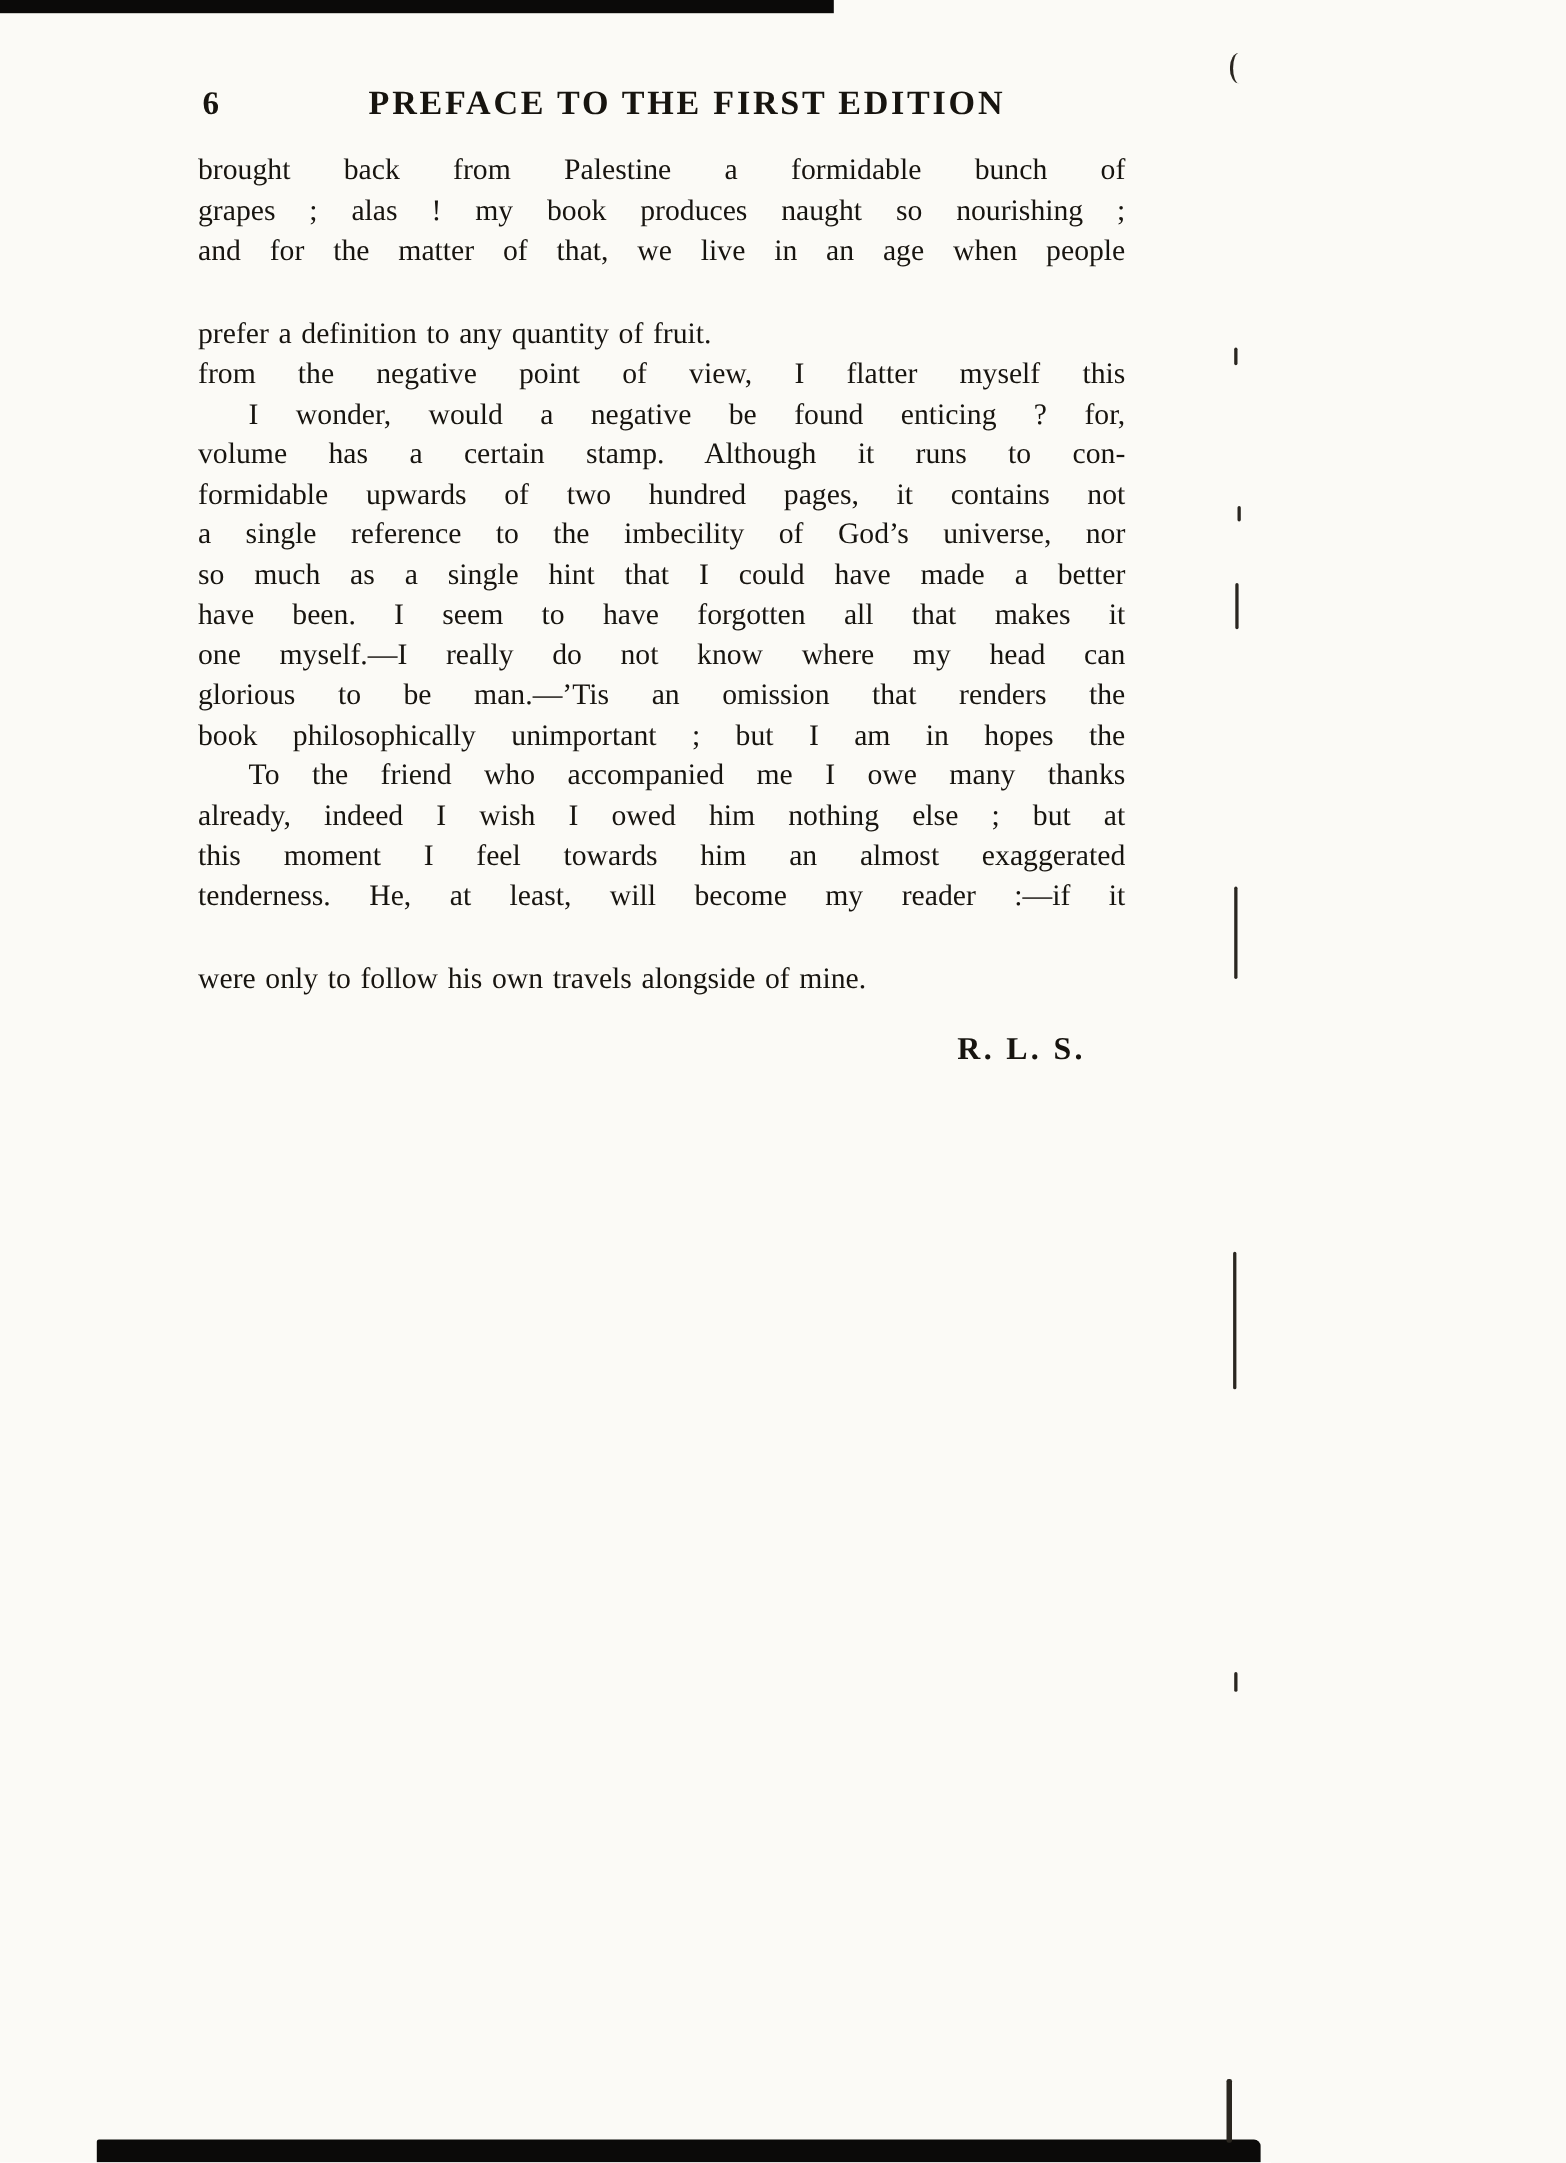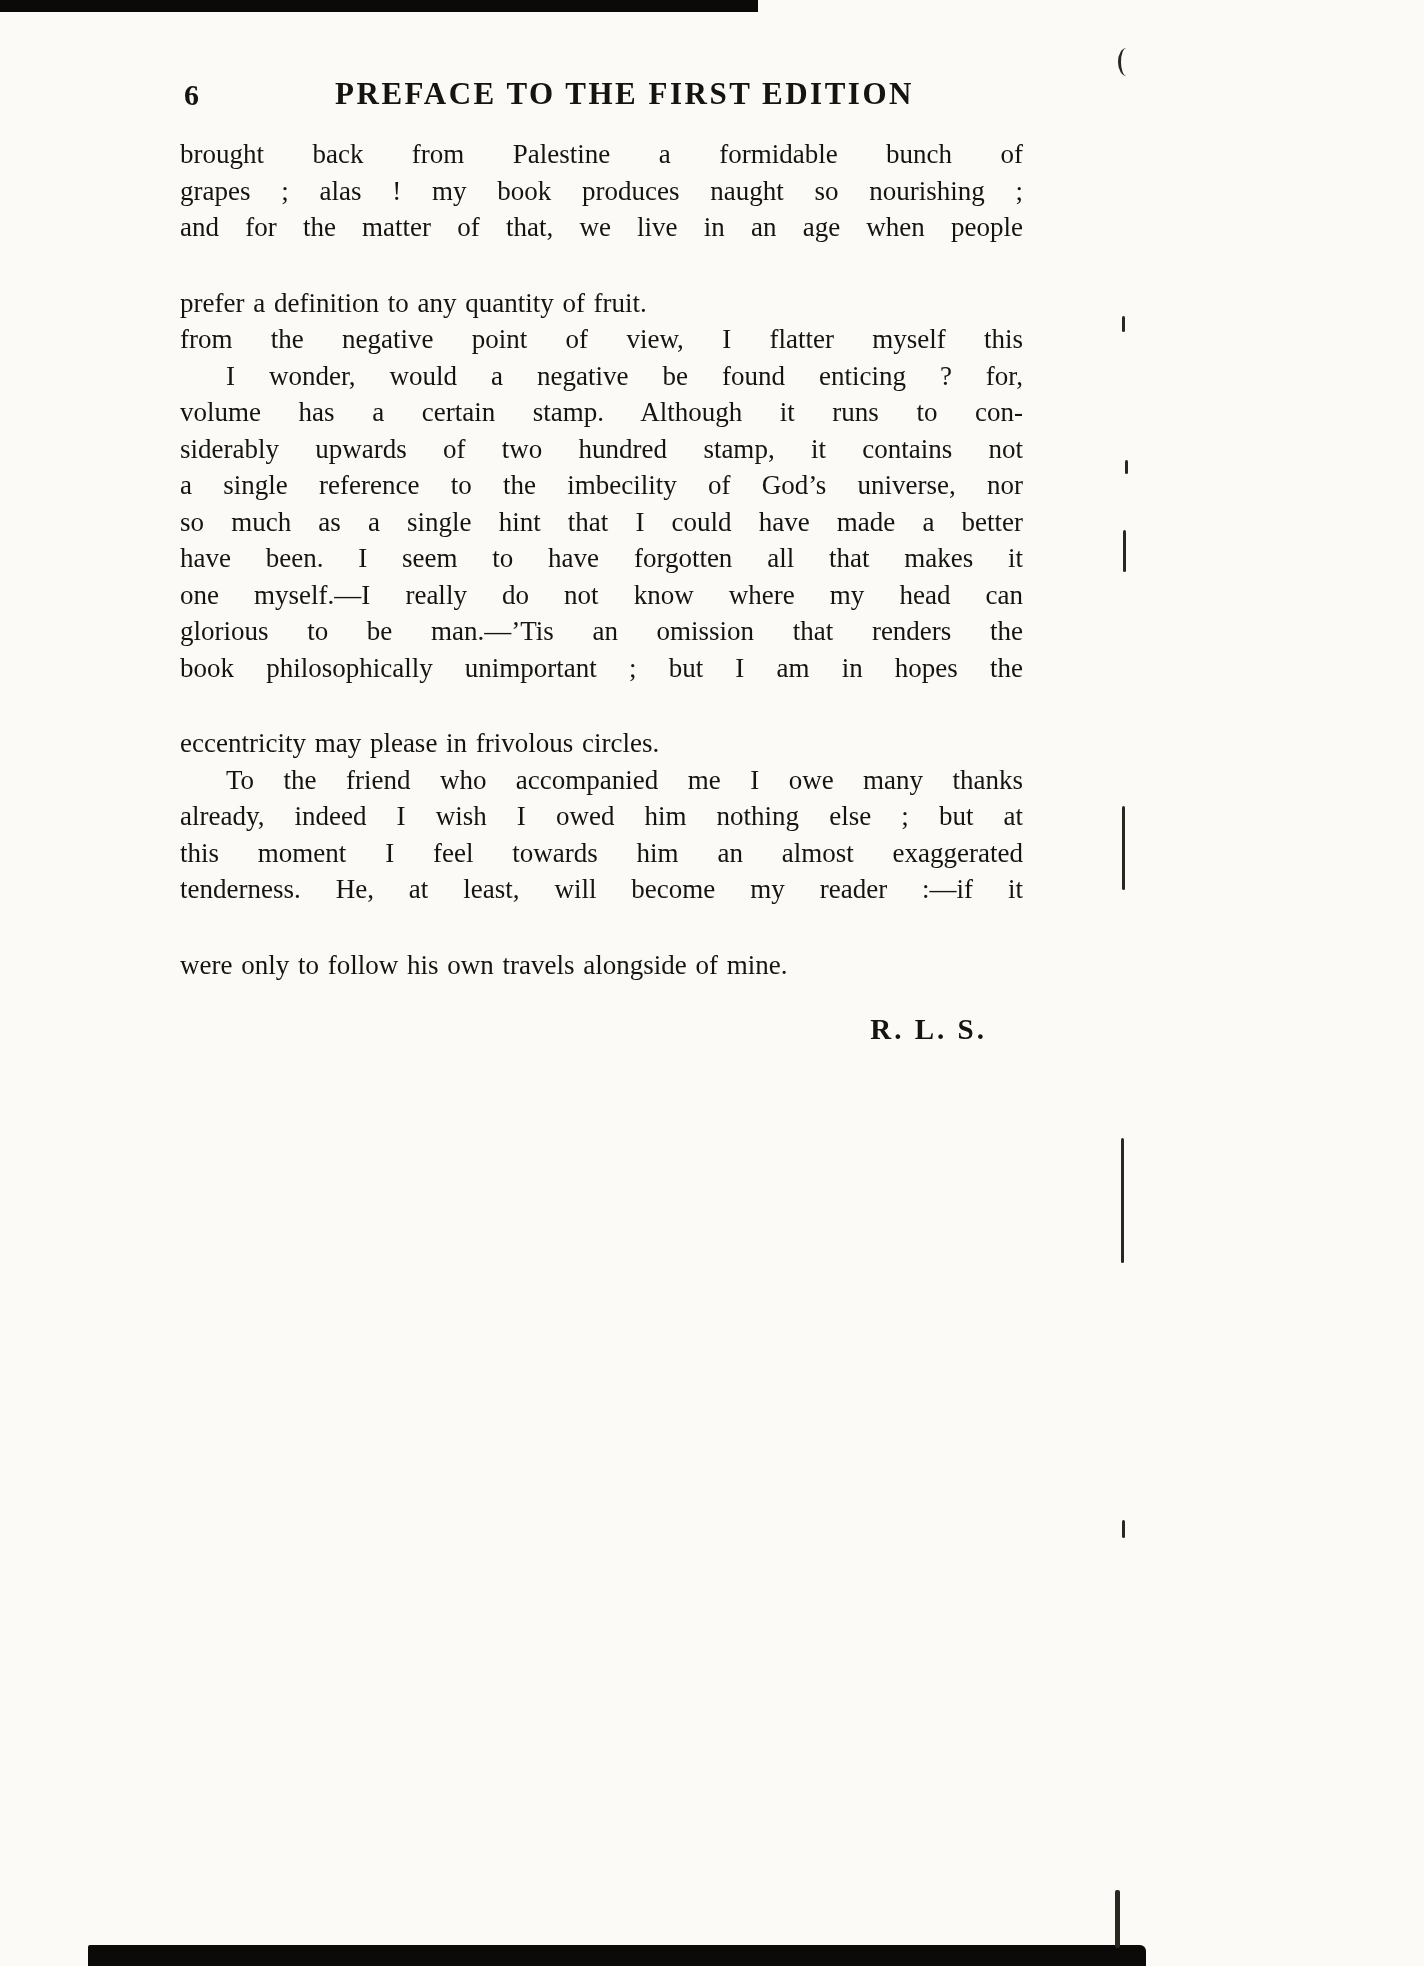--- a/index.html
+++ b/index.html
@@ -110,28 +110,27 @@
     </div>
 
     <div class="body-text" id="body-text">
         <div class="line">brought back from Palestine a formidable bunch of</div>
         <div class="line">grapes ; alas ! my book produces naught so nourishing ;</div>
         <div class="line">and for the matter of that, we live in an age when people</div>
         <div class="line last">prefer a definition to any quantity of fruit.</div>
         <div class="line">from the negative point of view, I flatter myself this</div>
         <div class="line indent">I wonder, would a negative be found enticing ? for,</div>
         <div class="line">volume has a certain stamp.  Although it runs to con-</div>
-        <div class="line">siderably upwards of two hundred stamp, it contains not</div>
+        <div class="line">formidable upwards of two hundred pages, it contains not</div>
         <div class="line">a single reference to the imbecility of God’s universe, nor</div>
         <div class="line">so much as a single hint that I could have made a better</div>
         <div class="line">have been.  I seem to have forgotten all that makes it</div>
         <div class="line">one myself.—I really do not know where my head can</div>
         <div class="line">glorious to be man.—’Tis an omission that renders the</div>
         <div class="line">book philosophically unimportant ;  but I am in hopes the</div>
-        <div class="line last">eccentricity may please in frivolous circles.</div>
         <div class="line indent">To the friend who accompanied me I owe many thanks</div>
         <div class="line">already, indeed I wish I owed him nothing else ;  but at</div>
         <div class="line">this moment I feel towards him an almost exaggerated</div>
         <div class="line">tenderness.   He, at least, will become my reader :—if it</div>
         <div class="line last">were only to follow his own travels alongside of mine.</div>
       </div>
 
     <div class="signature">R. L. S.</div>
 
   </div>

